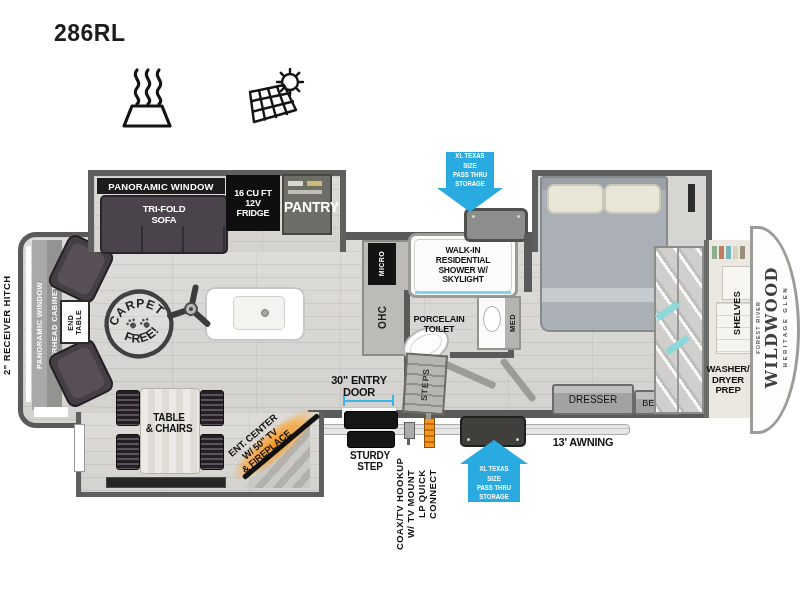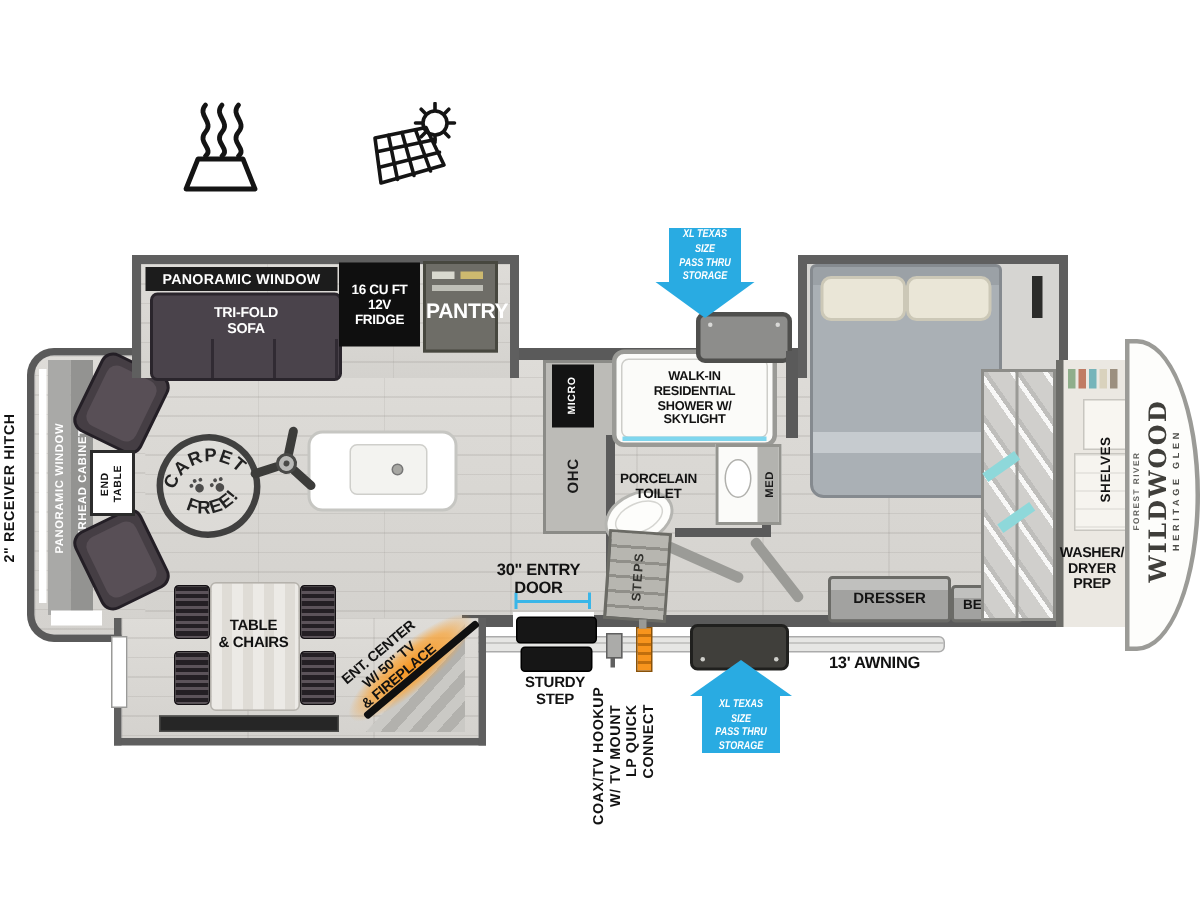--- a/index.html
+++ b/index.html
@@ -9,45 +9,46 @@
   .wood{background:
     repeating-linear-gradient(180deg, rgba(110,105,100,0.13) 0 1px, transparent 1px 13px),
     repeating-linear-gradient(90deg, rgba(110,105,100,0.10) 0 1px, transparent 1px 84px),
     linear-gradient(180deg,#dedcd8,#d4d2ce)}
   .wall{background:#5a5a5a}
   .lbl{position:absolute;font-weight:bold;color:#121212;text-align:center;
        white-space:pre-line;line-height:1.12;letter-spacing:-0.2px}
   .vt{writing-mode:vertical-rl;transform:rotate(180deg);white-space:pre-line;
       font-weight:bold;text-align:center;letter-spacing:.4px;line-height:1.2}
   .flexc{display:flex;align-items:center;justify-content:center}
-  .arrowbody{background:var(--arrow-blue,#29ABE2);color:#fff;font-weight:bold;font-style:italic;
+  .arrowbody{background:var(--arrow-blue,#29ABE2);color:#fff;font-weight:bold;
        font-size:7.5px;line-height:1.25;display:flex;align-items:center;justify-content:center;
        text-align:center;white-space:pre-line}
   .cond{display:inline-block;transform:scaleX(.8);white-space:pre-line;text-align:center}
   .tri-down{width:0;height:0;border-left:33px solid transparent;border-right:33px solid transparent;
        border-top:24px solid var(--arrow-blue,#29ABE2)}
   .tri-up{width:0;height:0;border-left:34px solid transparent;border-right:34px solid transparent;
        border-bottom:24px solid var(--arrow-blue,#29ABE2)}
   .recl{position:absolute;background:#453e44;border:2px solid #241f26;border-radius:9px}
   .recl:after{content:"";position:absolute;inset:5px;background:#584f56;border-radius:7px}
   .chair{position:absolute;background:repeating-linear-gradient(180deg,#241f24 0 3px,#5c535a 3px 5px);
        border:1px solid #141014;border-radius:3px}
   .tabletop{background:repeating-linear-gradient(90deg,#eceae6 0 7px,#dfdcd6 7px 14px);
        border:1px solid #b5b2ac;border-radius:4px}
   .furn{background:linear-gradient(180deg,#c0c0be 0 7px,#a2a2a0 7px);border:2px solid #6b6b67;
        border-radius:3px;display:flex;align-items:center;justify-content:center;
-       font-weight:bold;color:#141414;text-align:center}
+       font-weight:normal;color:#141414;text-align:center}
   .stepsbg{background:repeating-linear-gradient(180deg,#b7b6b0 0 8px,#908f89 8px 10px);
        border:2px solid #6b6b65}
 </style>
 </head>
 <body>
 
 <div class="stage">
 
+  <div class="abs" style="left:54px;top:20px;font-size:23px;font-weight:600;color:#1c1c1c;letter-spacing:.5px">286RL</div>
 
   <svg class="abs" style="left:114px;top:64px" width="66" height="70" viewBox="0 0 66 70">
     <g fill="none" stroke="#141414" stroke-width="3.2" stroke-linecap="round" stroke-linejoin="round">
       <path d="M18 42 H48 L56 62 H10 Z"></path>
       <path d="M23 6 C17 13 29 17 23 24 C17 31 29 35 23 40"></path>
       <path d="M34 6 C28 13 40 17 34 24 C28 31 40 35 34 40"></path>
       <path d="M45 6 C39 13 51 17 45 24 C39 31 51 35 45 40"></path>
     </g>
   </svg>
 

